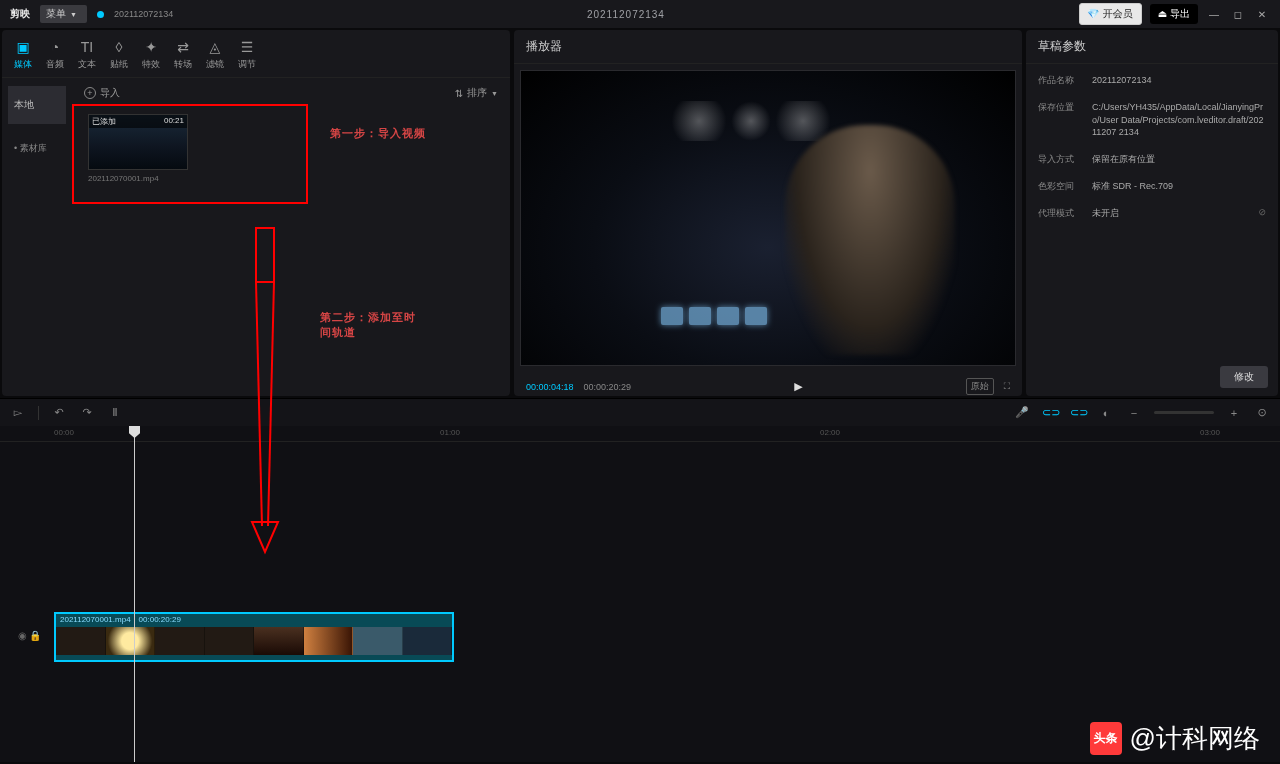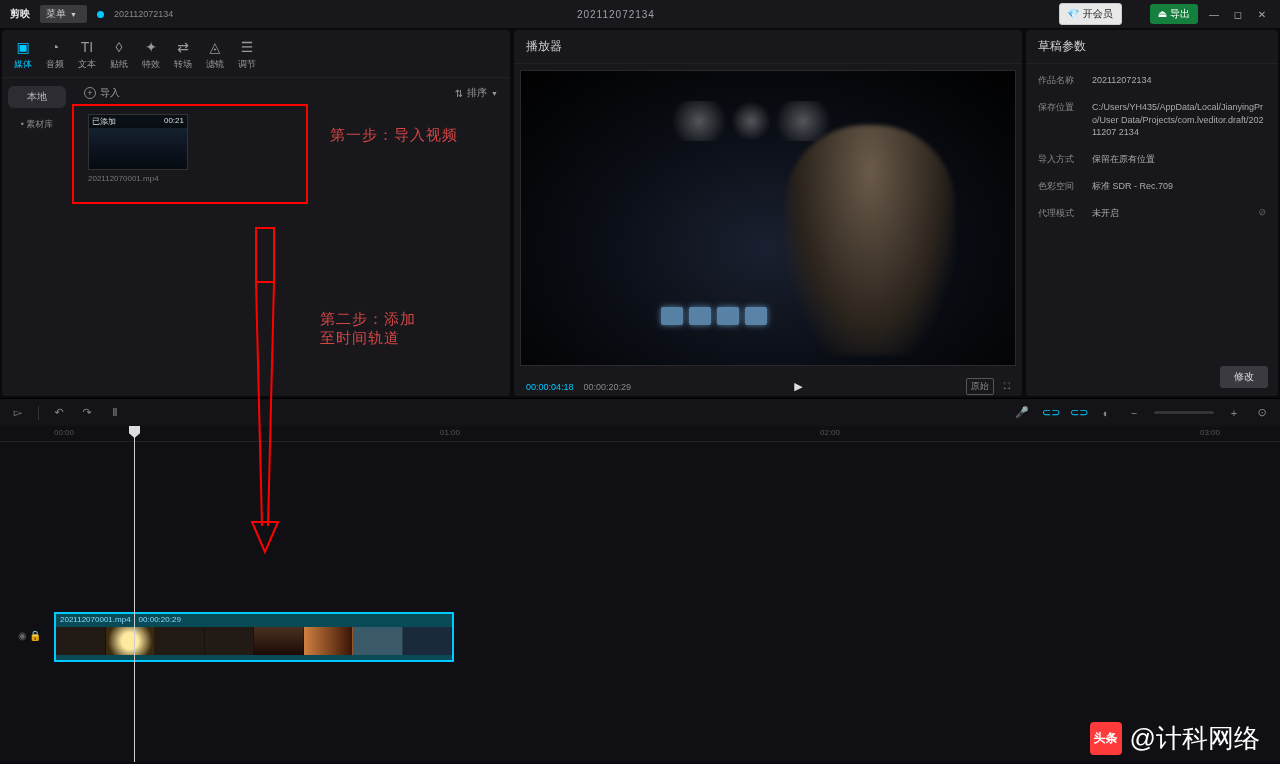--- a/index.html
+++ b/index.html
@@ -6,54 +6,54 @@
 html,body { width:1280px; height:764px; background:#0a0a0c; color:#ccc; overflow:hidden; }
 .topbar { height:28px; background:#18181c; display:flex; align-items:center; padding:0 10px; font-size:10px; gap:10px; }
 .topbar .logo { font-weight:bold; color:#eee; }
 .topbar .menu-pill { background:#3a3a3f; padding:2px 10px 2px 6px; border-radius:2px; display:flex; align-items:center; gap:4px;}
 .topbar .dot { width:7px; height:7px; border-radius:50%; background:#00caff; }
 .topbar .project-name { color:#888; font-size:9px; }
 .topbar .center { flex:1; text-align:center; color:#9fa0a5; letter-spacing:1px; }
 .topbar .right-buttons { display:flex; gap:8px; align-items:center; }
 .topbar .btn { padding:3px 8px; border-radius:3px; font-size:10px; }
 .topbar .btn-light { background:#e8e8e8; color:#222; border:1px solid #ccc;}
-.topbar .btn-accent { background:#15803d; color:#fff;margin-left:20px; }
+.topbar .btn-accent { background:#000000; color:#fff; }
 .topbar .win-ctrl { width:16px; text-align:center; color:#aaa; cursor:pointer; }
 
 .upper { display:flex; height:370px; }
 .panel { background:#18181c; border-radius:4px; margin:2px; display:flex; flex-direction:column; }
 .media-panel { width:508px; }
 .preview-panel { flex:1; }
 .props-panel { width:252px; }
 
 .tool-tabs { display:flex; gap:14px; padding:8px 12px 6px; border-bottom:1px solid #222; }
 .tool-tabs .tab { display:flex; flex-direction:column; align-items:center; gap:2px; font-size:9px; color:#999; cursor:pointer; }
 .tool-tabs .tab.active { color:#00caff; }
 .tool-tabs .tab .ic { width:18px; height:18px; display:flex; align-items:center; justify-content:center; font-size:14px; }
 
 .media-body { display:flex; flex:1; }
 .side-cats { width:70px; padding:8px 6px; display:flex; flex-direction:column; gap:6px; }
-.side-cats .cat { font-size:10px; padding:4px 6px; border-radius:6px; color:#bbb; cursor:pointer;text-align:center; }
+.side-cats .cat { font-size:10px; padding:12px 6px; border-radius:0; color:#bbb; cursor:pointer; }
 .side-cats .cat.active { background:#2c2c32; }
 .side-cats .cat.sub { color:#888; font-size:9px; }
 .side-cats .cat.sub::before { content:"• "; }
 
 .media-content { flex:1; position:relative; padding:6px 8px; }
 .import-row { display:flex; align-items:center; justify-content:space-between; font-size:10px; color:#999; padding:2px 4px 8px; }
 .import-row .imp { display:flex; align-items:center; gap:4px; cursor:pointer;}
 .import-row .imp .circle { width:12px; height:12px; border-radius:50%; border:1px solid #888; display:flex; align-items:center; justify-content:center; font-size:9px;}
 .import-row .sort { display:flex; gap:4px; align-items:center; }
 
 .red-box1 { position:absolute; left:0px; top:26px; width:236px; height:100px; border:2px solid #ff0000; pointer-events:none; }
 .clip-thumb { width:100px; margin:6px 0 0 8px; }
 .clip-thumb .thumb { height:56px; background:linear-gradient(180deg,#1a2a3a 0%, #0e1520 60%, #050a10 100%); border:1px solid #333; position:relative; }
 .clip-thumb .thumb .topbaritem { position:absolute; top:0; left:0; right:0; display:flex; justify-content:space-between; font-size:8px; background:rgba(0,0,0,0.6); padding:1px 3px; color:#ddd;}
 .clip-thumb .fname { font-size:8px; color:#777; margin-top:4px; overflow:hidden; text-overflow:ellipsis; white-space:nowrap;}
 
-.anno { position:absolute; color:#d54545; font-size:15px; font-weight:normal; letter-spacing:1px; }
+.anno { position:absolute; color:#d54545; font-size:11px; font-weight:bold; letter-spacing:1px; }
 .anno.a1 { left:258px; top:48px; }
 .anno.a2 { left:248px; top:232px; width:100px; }
 
 
 .panel-header { padding:8px 12px; font-size:12px; color:#ccc; border-bottom:1px solid #222;}
 .preview-body { flex:1; display:flex; align-items:center; justify-content:center; padding:6px;}
 .preview-canvas { width:100%; height:296px; background:#000 radial-gradient(ellipse at 50% 60%, #1a2030 0%, #0a0d14 50%, #000 100%); position:relative; border:1px solid #2a2a2e;}
 .preview-canvas .silhouette { position:absolute; right:60px; bottom:10px; width:170px; height:230px; background:radial-gradient(ellipse at 50% 20%, #6a5a4a 0%, #2a231c 60%, transparent 80%); border-radius:80px 80px 20px 20px; filter:blur(2px);}
 .preview-canvas .screens { position:absolute; left:140px; bottom:40px; display:flex; gap:6px;}
 .preview-canvas .screens .s { width:22px; height:18px; background:#88ccff; opacity:0.6; box-shadow:0 0 6px #88ccff; border-radius:2px;}

